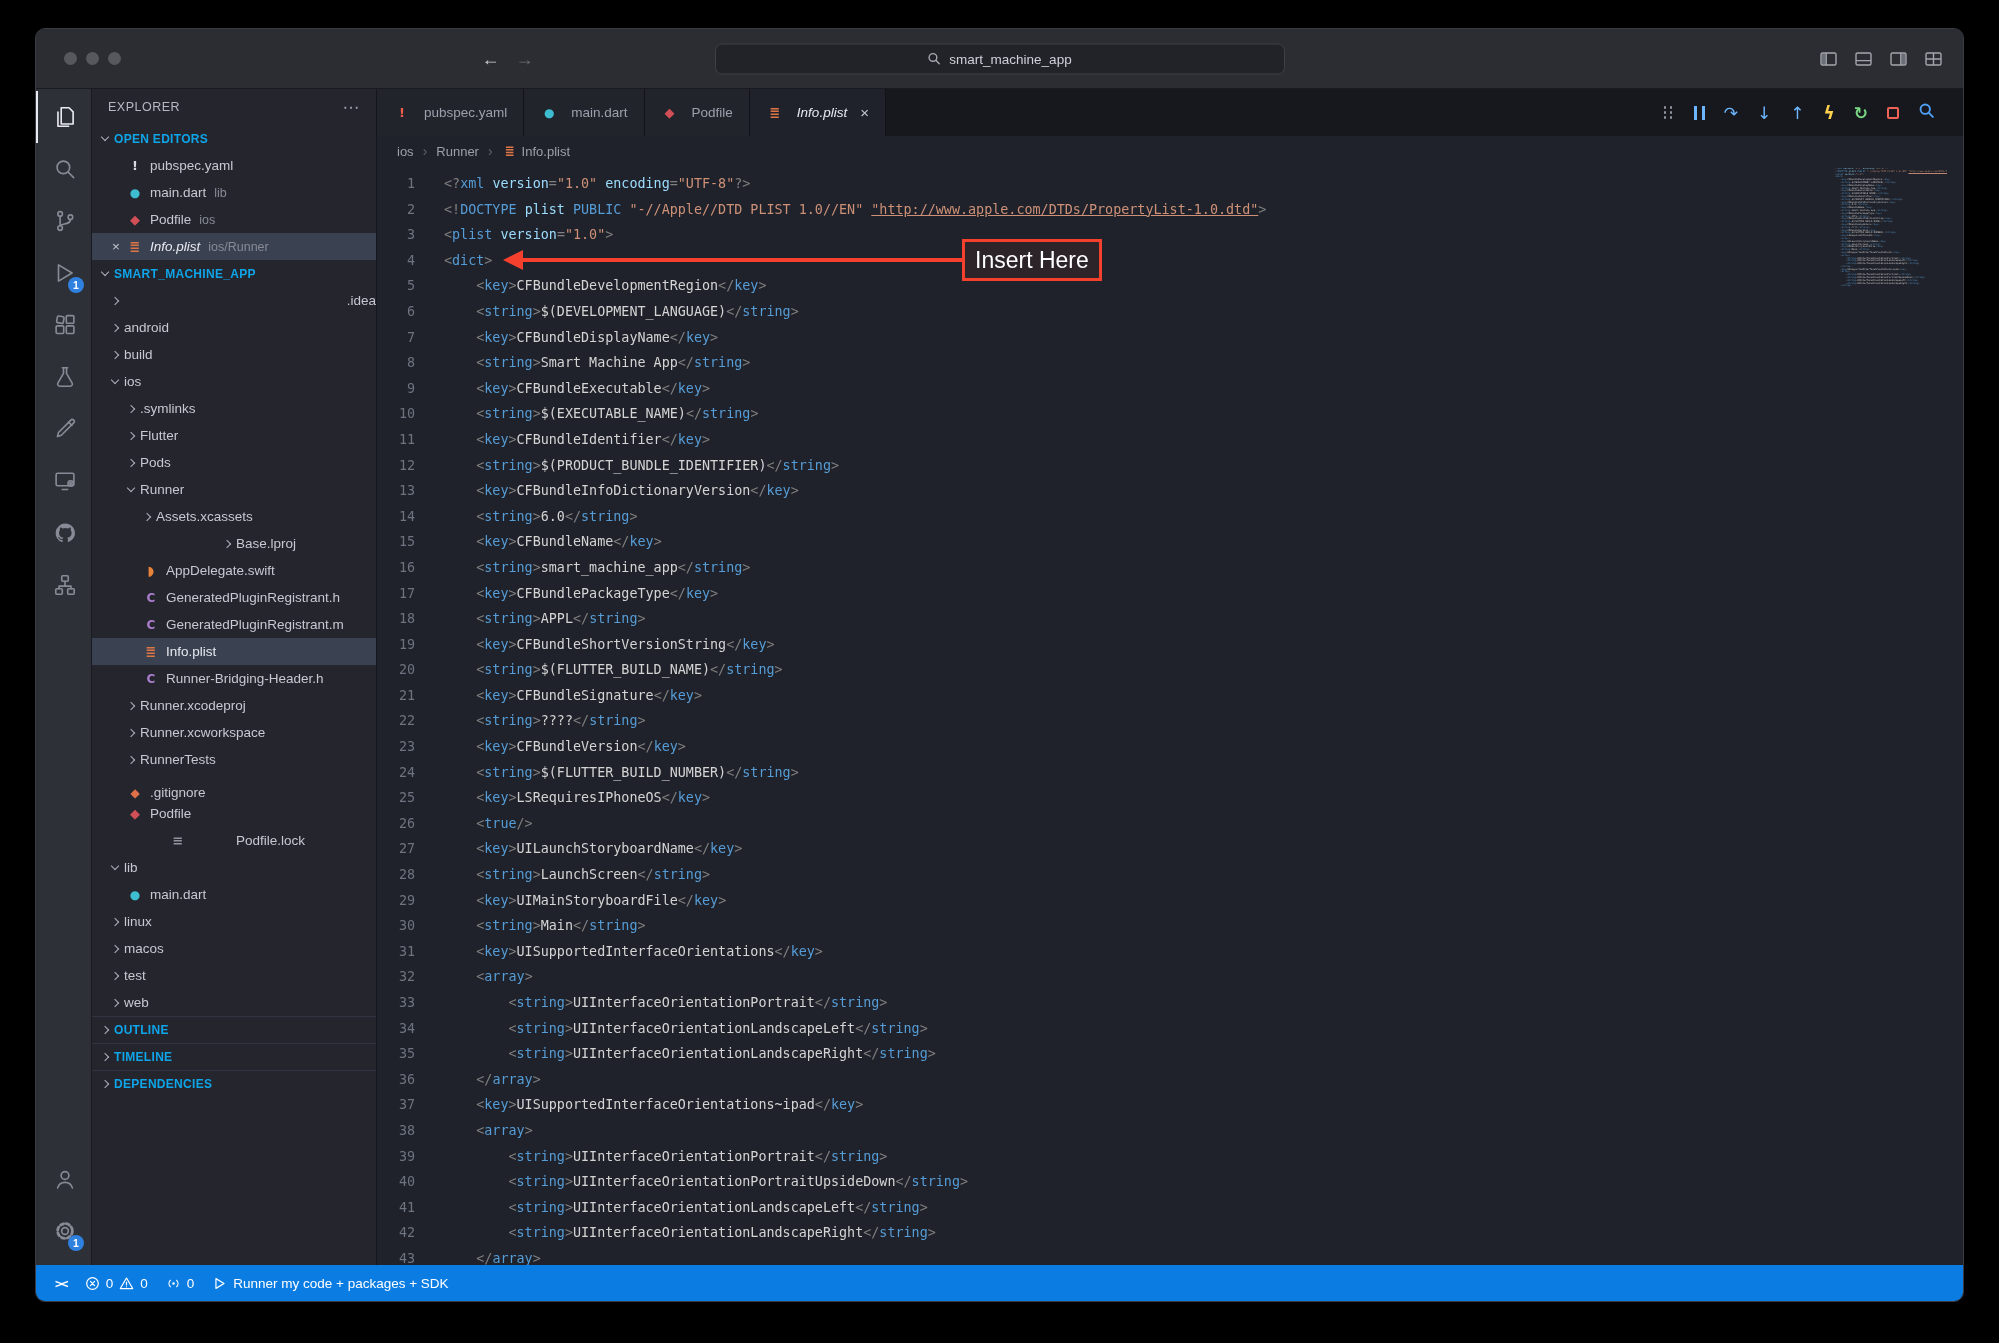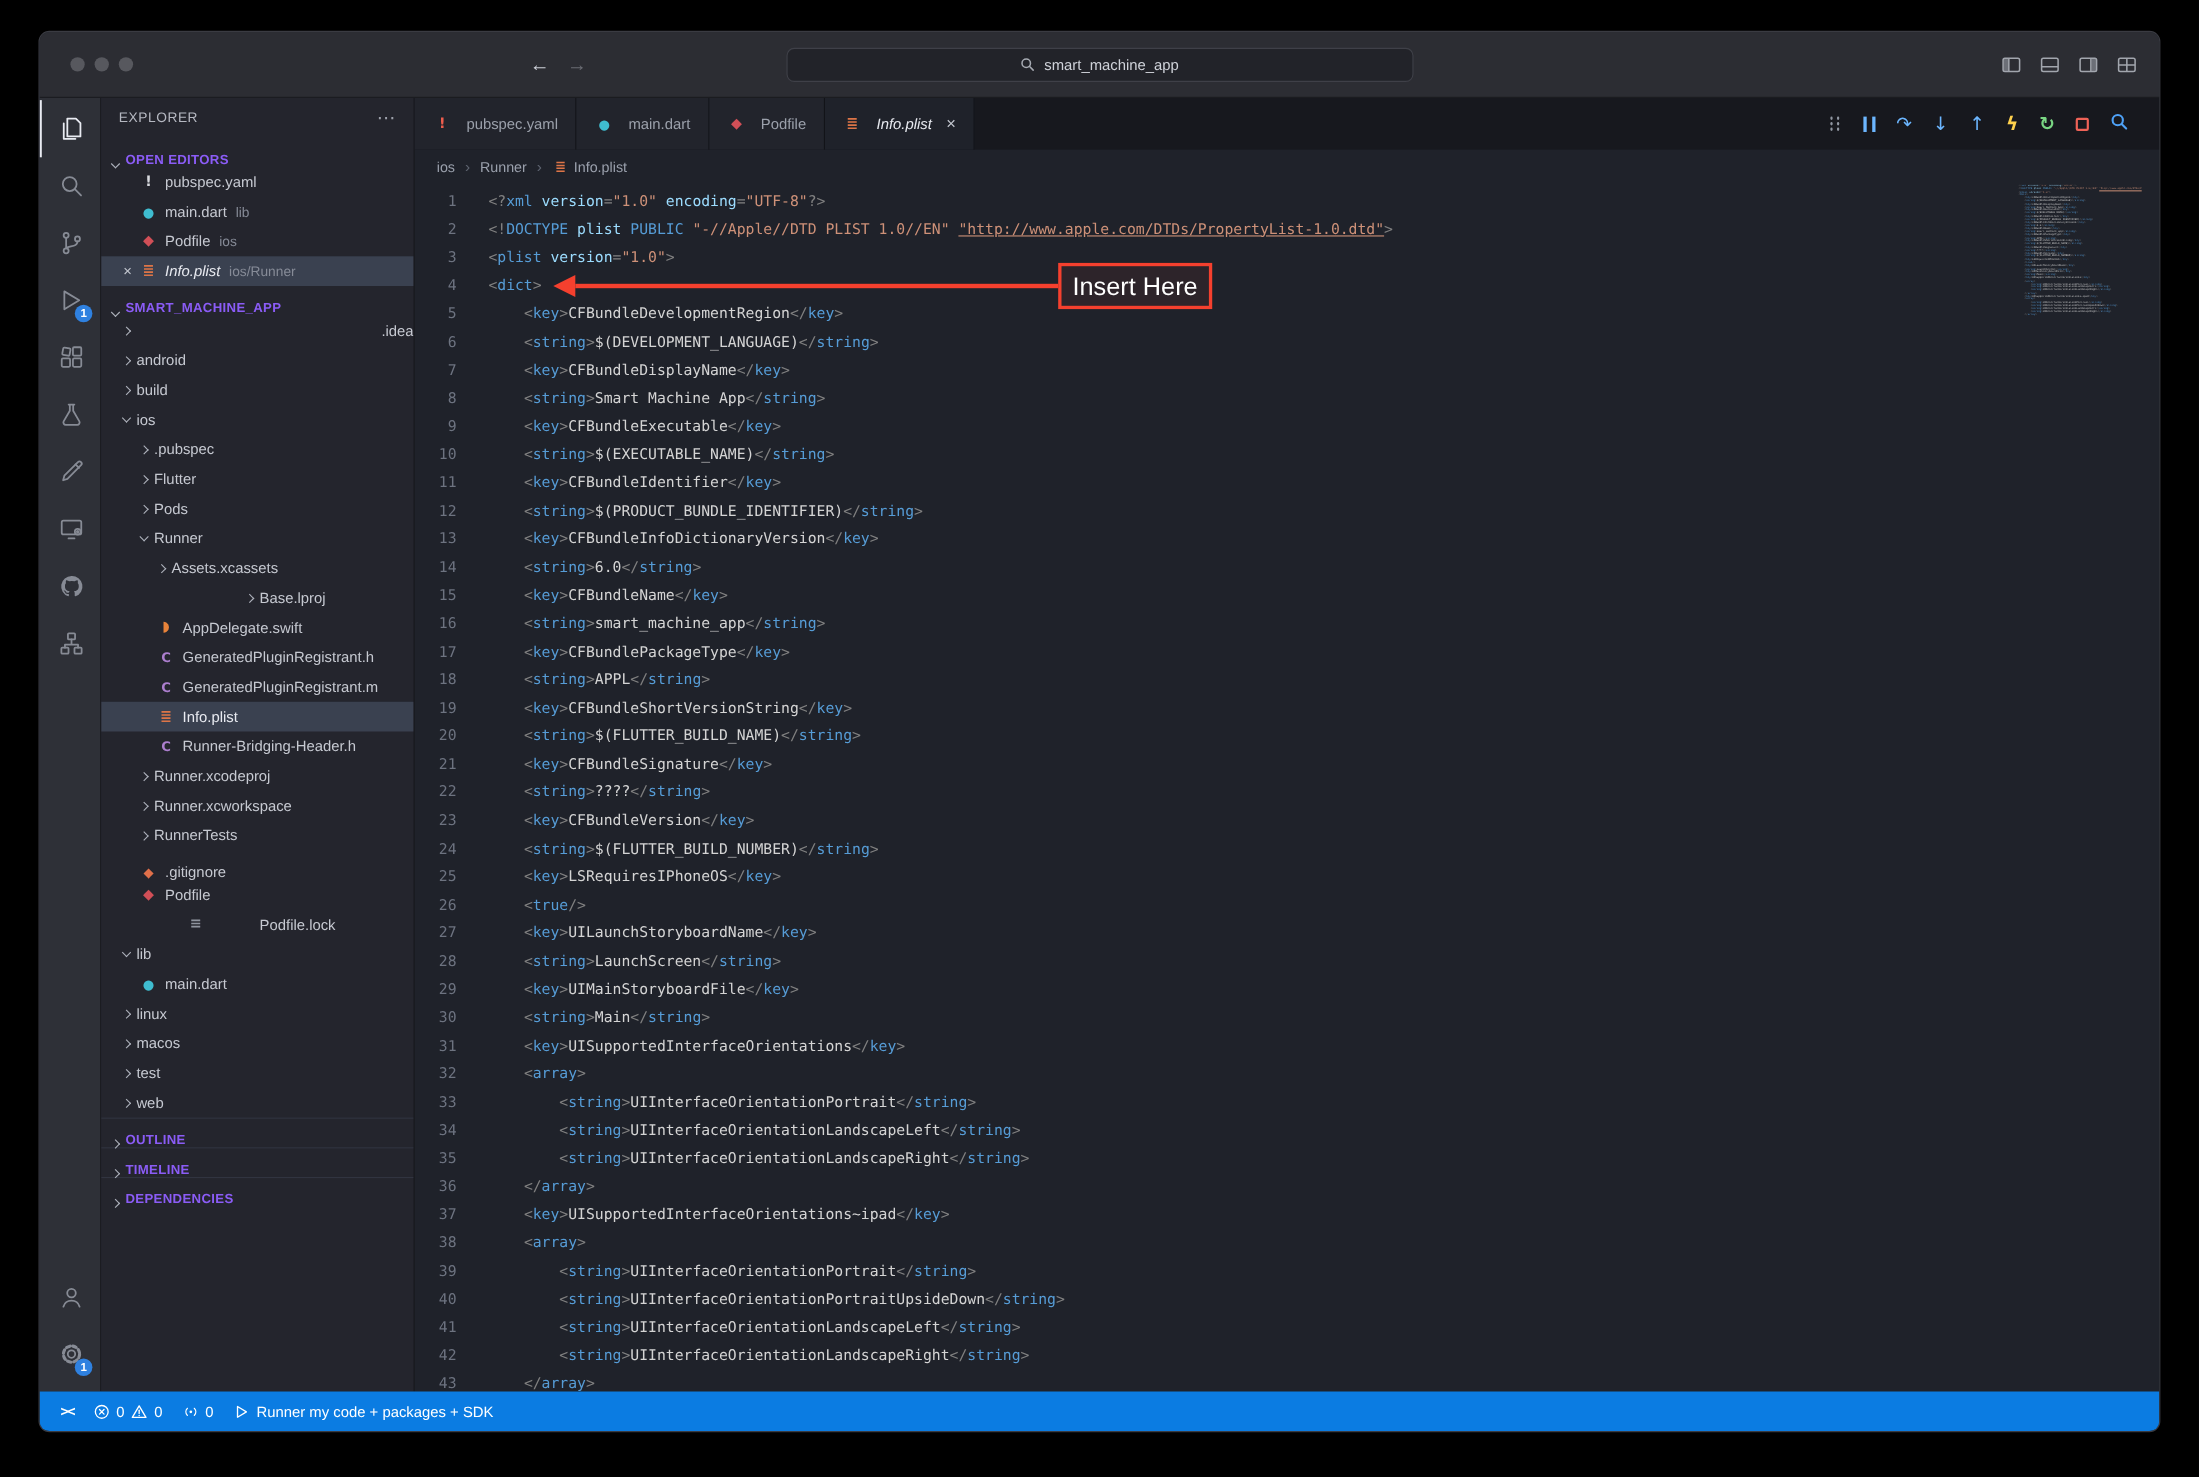--- a/index.html
+++ b/index.html
@@ -45,22 +45,22 @@
   .ab-item svg.fillme{fill:currentColor;stroke:none}
   .badge{position:absolute;right:7px;bottom:6px;min-width:16px;height:16px;border-radius:8px;background:#2f81e0;
          color:#fff;font-size:10.5px;display:flex;align-items:center;justify-content:center;padding:0 3px;font-weight:700}
   .ab-bottom{margin-top:auto;padding-bottom:8px}
   
   .sidebar{width:285px;flex:0 0 285px;background:var(--sidebar);border-right:1px solid #15161b;
            display:flex;flex-direction:column;overflow:hidden;color:var(--ui-text)}
   .sidebar-header{height:36px;flex:0 0 36px;display:flex;align-items:center;padding:0 16px;
                   font-size:12.5px;letter-spacing:.5px;color:#b5b8c1}
   .sidebar-header .more{margin-left:auto;font-size:17px;color:#9da1ab;cursor:pointer}
-  .section-header{height:27px;flex:0 0 27px;display:flex;align-items:flex-end;font-weight:700;font-size:12px;
-                  letter-spacing:.3px;color:#8b5cf6;padding-left:4px;cursor:pointer}
+  .section-header{height:27px;flex:0 0 27px;display:flex;align-items:center;font-weight:700;font-size:12px;
+                  letter-spacing:.3px;color:#0ea5e9;padding-left:4px;cursor:pointer}
   .section-header.bordered{border-top:1px solid #313440}
   .row{height:27px;display:flex;align-items:center;font-size:13.5px;white-space:nowrap;cursor:pointer;overflow:hidden}
   .row.selected{background:#3a4150;color:#e8eaf0}
   .suffix{margin-left:8px;color:#868b97;font-size:12.5px}
   .chev-slot{width:18px;flex:0 0 18px;display:flex;align-items:center;justify-content:center}
   .chev{width:6px;height:6px;border-right:1.6px solid #aeb2bc;border-bottom:1.6px solid #aeb2bc;
         transform:rotate(-45deg)}
   .chev.open{transform:rotate(45deg);margin-top:-3px}
   .close-slot{width:20px;flex:0 0 20px;text-align:center;color:#c3c7cf;font-size:13.5px}
   .file-spacer{width:4px;flex:0 0 4px}
@@ -323,21 +323,21 @@
           <div class="row" style="padding-left: 14px;">
             <span class="chev-slot">
               <span class="chev open"></span>
             </span>
             <span>ios</span>
           </div>
           <div class="row" style="padding-left: 30px;">
             <span class="chev-slot">
               <span class="chev"></span>
             </span>
-            <span>.pubspec</span>
+            <span>.symlinks</span>
           </div>
           <div class="row" style="padding-left: 30px;">
             <span class="chev-slot">
               <span class="chev"></span>
             </span>
             <span>Flutter</span>
           </div>
           <div class="row" style="padding-left: 30px;">
             <span class="chev-slot">
               <span class="chev"></span>

